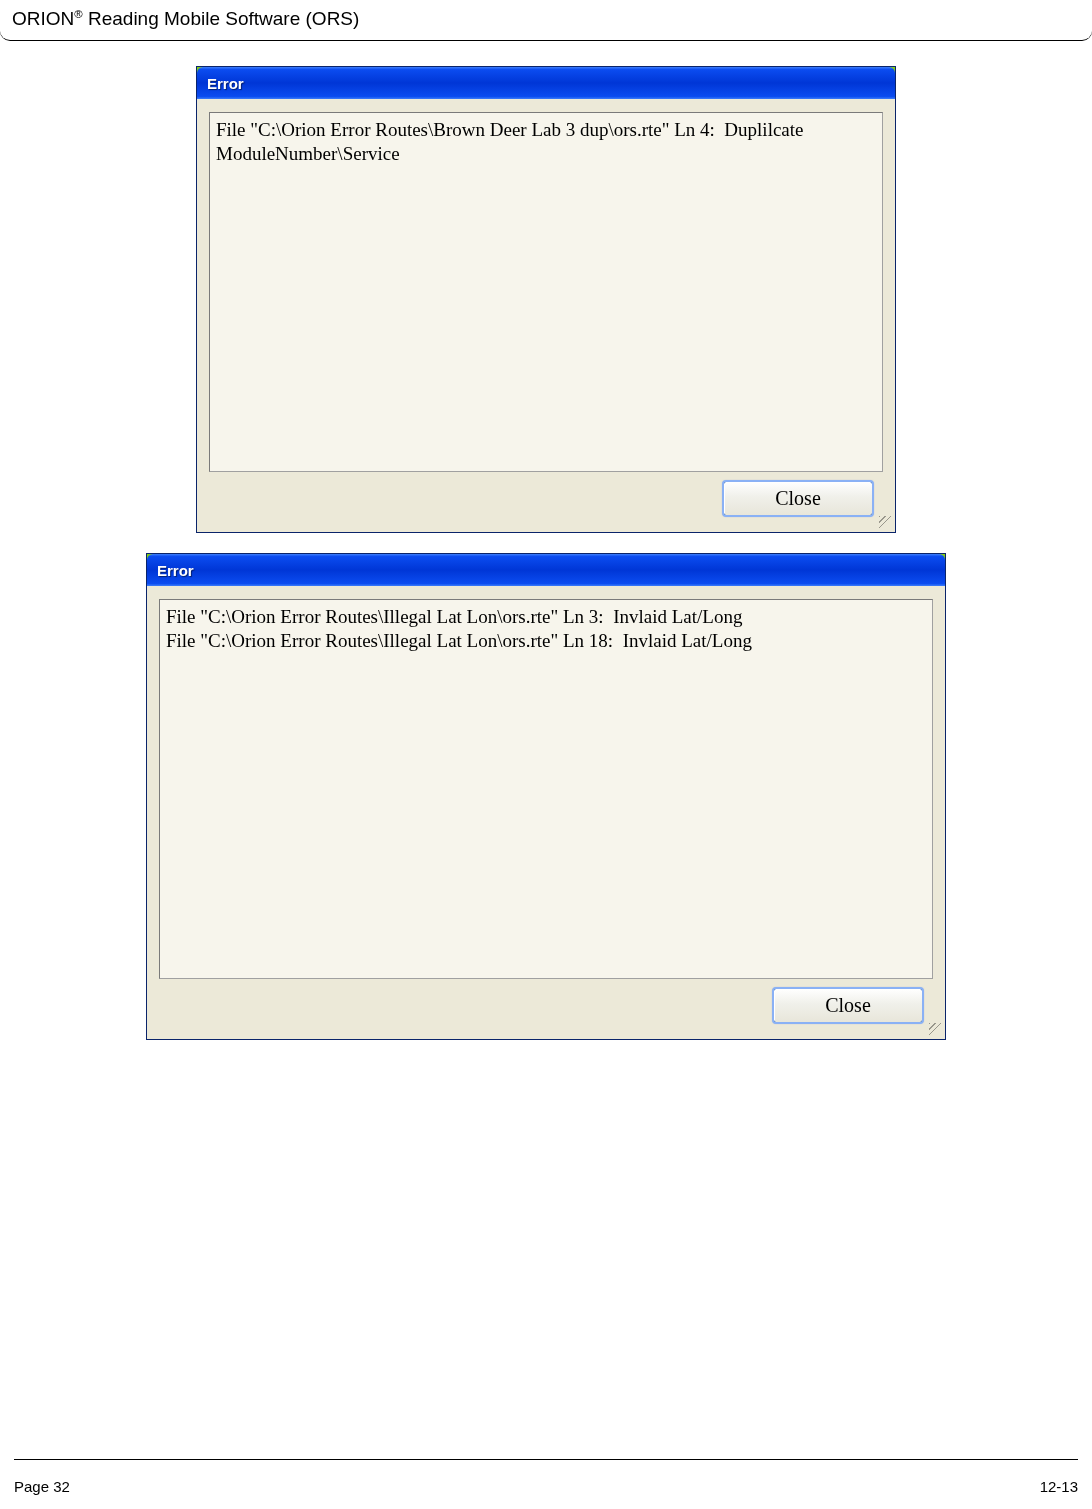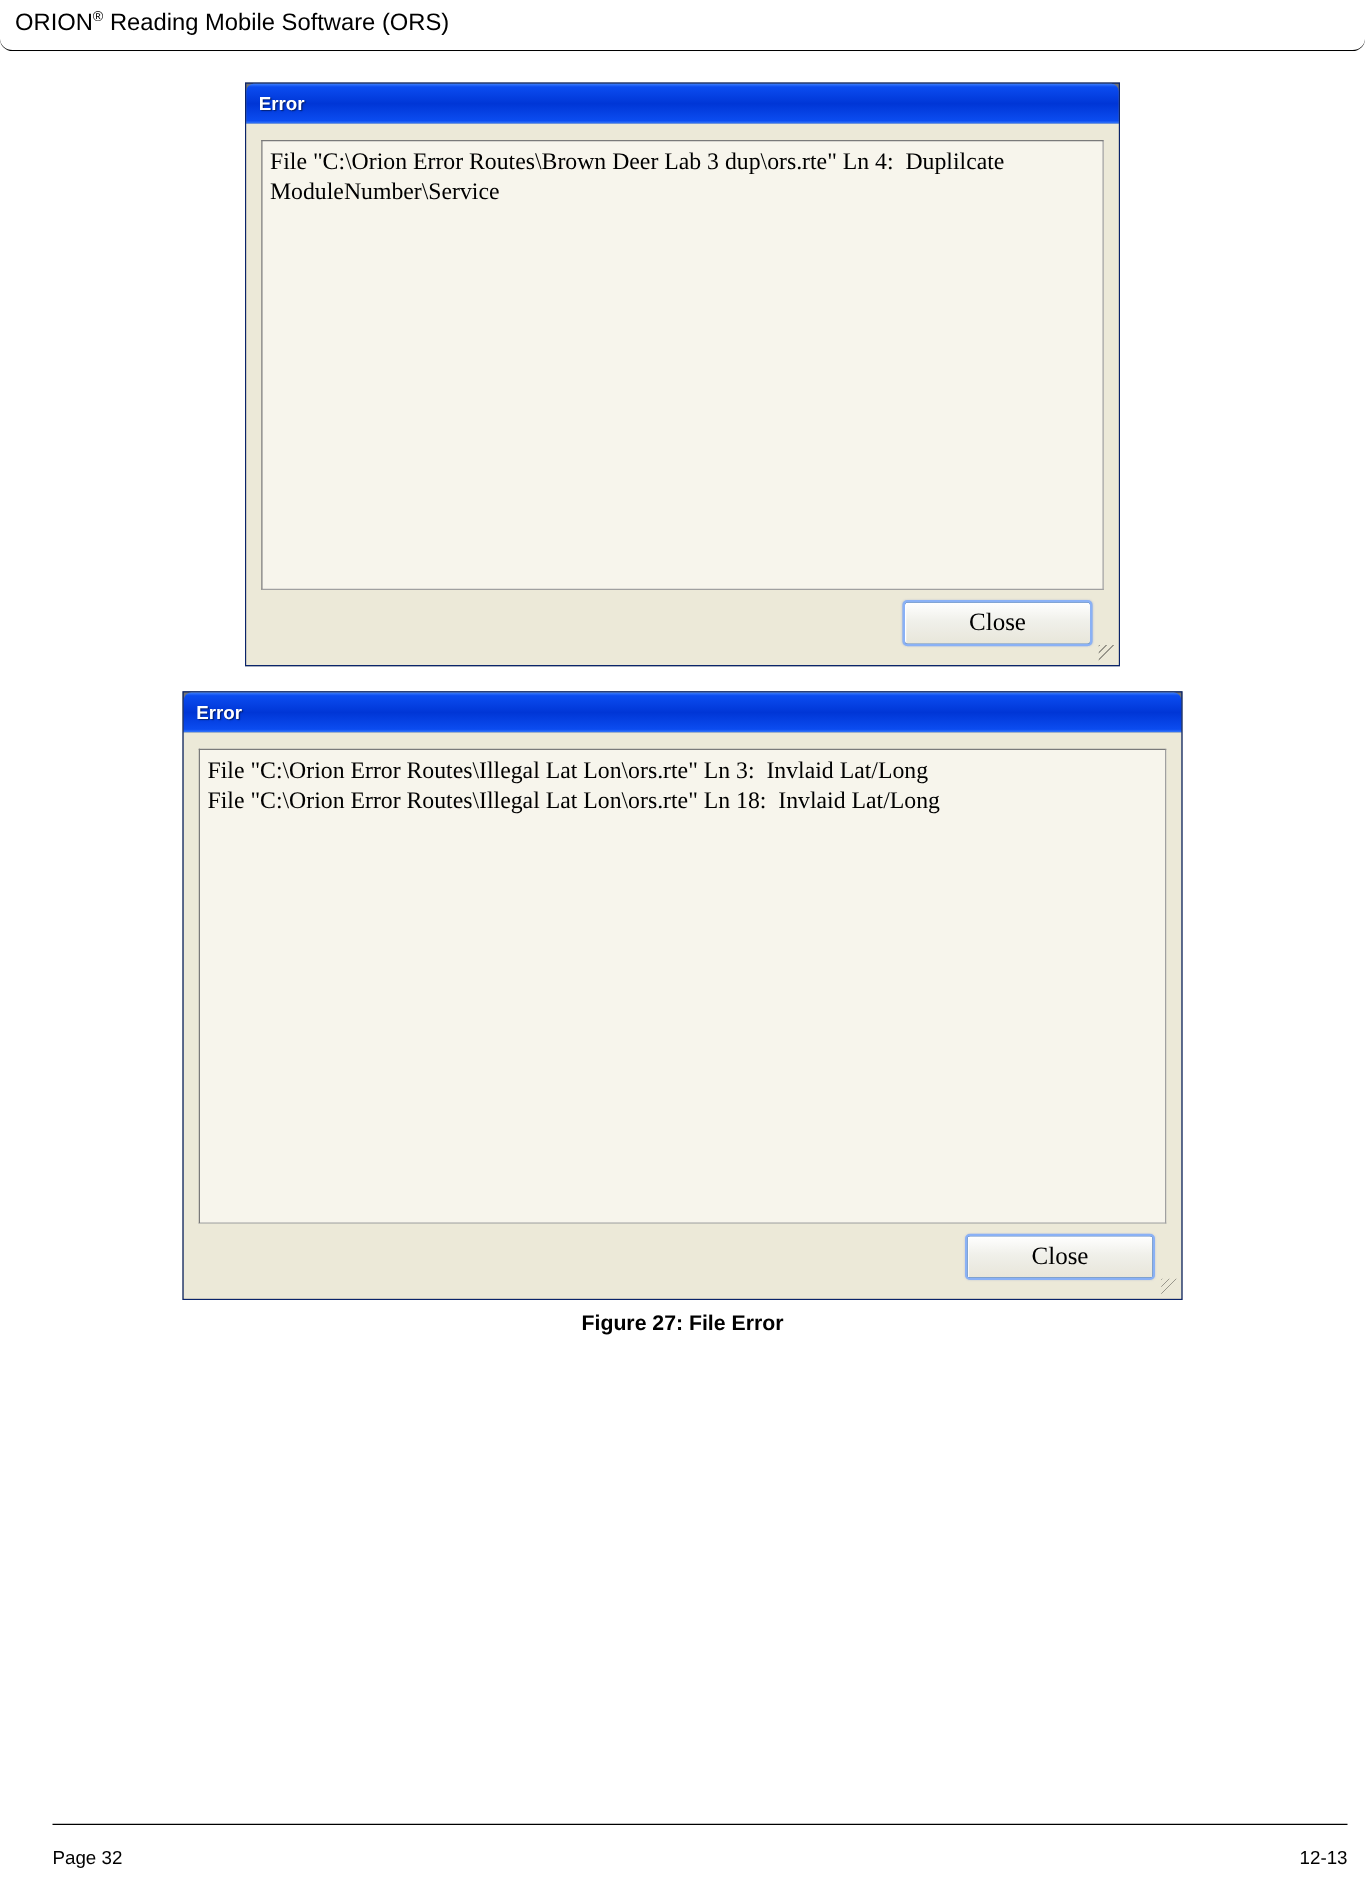--- a/index.html
+++ b/index.html
@@ -29,21 +29,21 @@
     .dialog-container {
       margin: 0 auto 8px auto;
       width: 700px;
     }
     .dialog-container.second {
       width: 800px;
       margin-top: 20px;
     }
     .dialog-window {
       border: 1px solid #0a246a;
-      background: #737373;
+      background: #84cc16;
       box-shadow: none;
     }
     .titlebar {
       background: linear-gradient(to bottom, #3d6dff 0%, #1a4bff 8%, #0a3de8 45%, #0a3de8 55%, #1a4bff 92%, #3d6dff 100%);
       background: linear-gradient(to bottom, #2a6af5 0%, #0c42e6 10%, #0536cc 50%, #0c42e6 90%, #2a6af5 100%);
       background: linear-gradient(180deg, #3c7dfb 0%, #0b4cf0 8%, #0036d6 50%, #0b4cf0 92%, #3c7dfb 100%);
       height: 32px;
       display: flex;
       align-items: center;
       padding-left: 10px;
@@ -128,21 +128,20 @@
       font-size: 17px;
       line-height: 1.35;
       margin: 16px 12px 0 12px;
     }
     .page-footer {
       position: absolute;
       left: 0;
       right: 0;
       bottom: 14px;
       padding: 0 14px;
-      margin-left: 28px;
     }
     .footer-line {
       border-top: 1.5px solid #000;
       margin-bottom: 18px;
     }
     .footer-row {
       display: flex;
       justify-content: space-between;
       font-size: 15px;
     }
@@ -192,21 +191,20 @@
         <div class="text-field">File "C:\Orion Error Routes\Illegal Lat Lon\ors.rte" Ln 3:  Invlaid Lat/Long
 File "C:\Orion Error Routes\Illegal Lat Lon\ors.rte" Ln 18:  Invlaid Lat/Long</div>
         <div class="button-row">
           <span class="xp-button">Close</span>
         </div>
         <div class="resize-grip"></div>
       </div>
     </div>
   </div>
 
-  <div class="figure-caption">Figure 27: File Error</div>
 
 
 </div>
 
 <div class="page-footer">
   <div class="footer-line"></div>
   <div class="footer-row">
     <span class="footer-left">Page 32</span>
     <span class="footer-right">12-13</span>
   </div>

